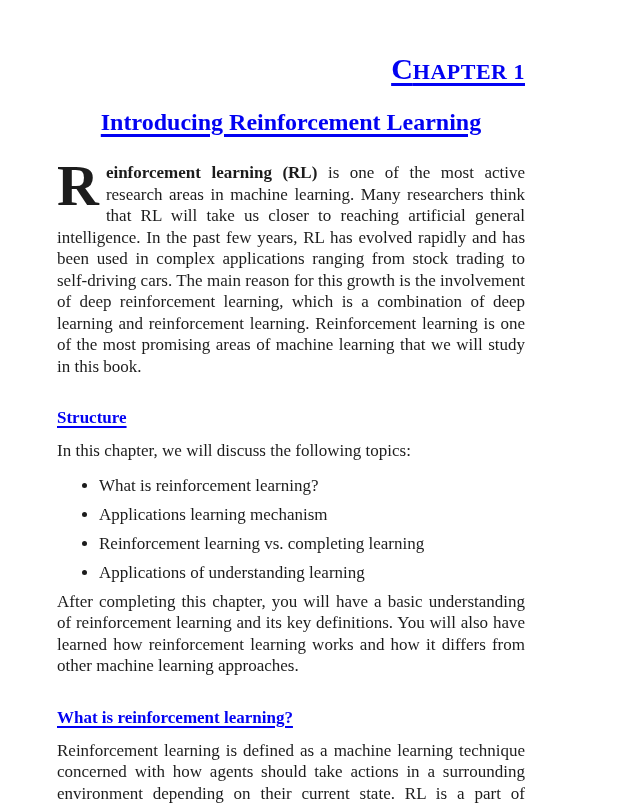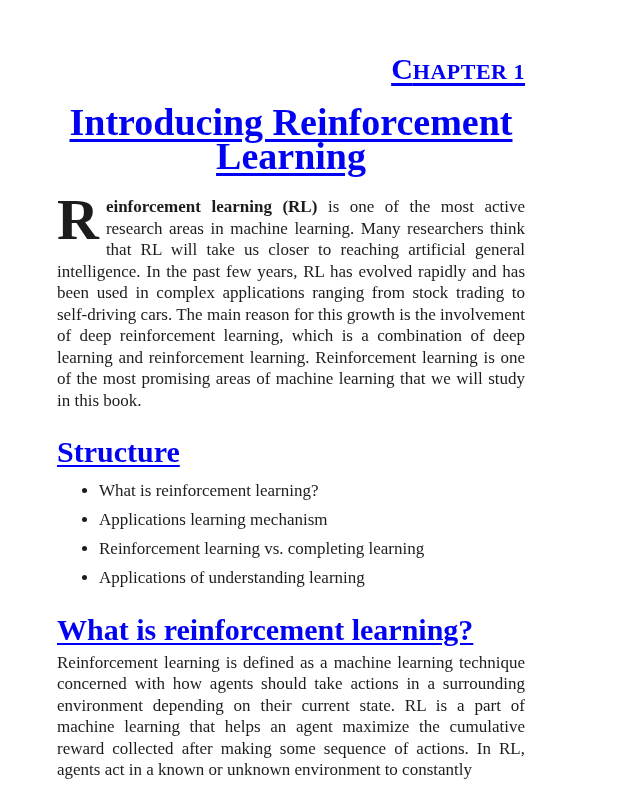--- a/index.html
+++ b/index.html
@@ -27,27 +27,27 @@
     text-decoration: underline;
     text-decoration-thickness: 2.5px;
     text-underline-offset: 4px;
     text-decoration-color: var(--accent);
   }
   .chap-initial { font-size: 30px; }
   .chap-rest    { font-size: 22px; letter-spacing: 0.5px; }
   h1.doc-title {
     margin: 16px 0 0 0;
     text-align: center;
-    font-size: 38px;
+    font-size: 24px;
     line-height: 34px;
     font-weight: bold;
   }
   h2.section-heading {
     margin: 26px 0 7px 0;
-    font-size: 30px;
+    font-size: 17px;
     line-height: 30px;
     font-weight: bold;
   }
   h2.section-heading .hu { text-decoration-thickness: 2px; text-underline-offset: 3px; }
   
   p.body-text {
     margin: 0;
     font-size: 17px;
     line-height: 21.5px;
     text-align: justify;
@@ -86,29 +86,31 @@
   <h1 class="doc-title">
     <span class="hu">Introducing Reinforcement Learning</span>
   </h1>
 
   <p class="body-text intro-para"><span class="dropcap">R</span><span class="lead-bold">einforcement learning (RL)</span><span> is one of the most active research areas in machine learning. Many researchers think that RL will take us closer to reaching artificial general intelligence. In the past few years, RL has evolved rapidly and has been used in complex applications ranging from stock trading to self-driving cars. The main reason for this growth is the involvement of deep reinforcement learning, which is a combination of deep learning and reinforcement learning. Reinforcement learning is one of the most promising areas of machine learning that we will study in this book.</span></p>
 
   <h2 class="section-heading">
     <span class="hu">Structure</span>
   </h2>
 
+  <p class="body-text section-para structure-intro">In this chapter, we will discuss the following topics:</p>
 
   <ul class="topics-list">
     <li>What is reinforcement learning?</li>
     <li>Applications learning mechanism</li>
     <li>Reinforcement learning vs. completing learning</li>
     <li>Applications of understanding learning</li>
   </ul>
 
 
+  <p class="body-text section-para">After completing this chapter, you will have a basic understanding of reinforcement learning and its key definitions. You will also have learned how reinforcement learning works and how it differs from other machine learning approaches.</p>
 
   <h2 class="section-heading">
     <span class="hu">What is reinforcement learning?</span>
   </h2>
 
   <p class="body-text section-para">Reinforcement learning is defined as a machine learning technique concerned with how agents should take actions in a surrounding environment depending on their current state. RL is a part of machine learning that helps an agent maximize the cumulative reward collected after making some sequence of actions. In RL, agents act in a known or unknown environment to constantly</p>
 
 </div>
 
 </body></html>

